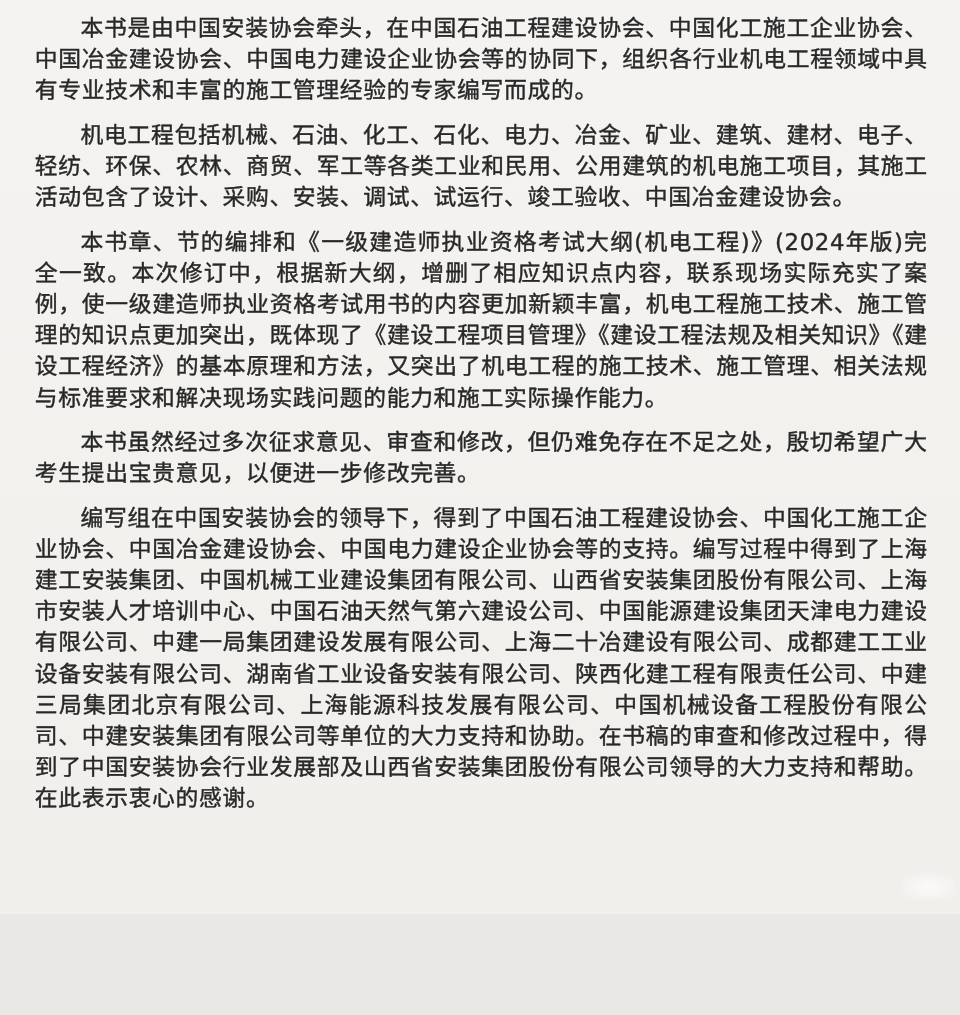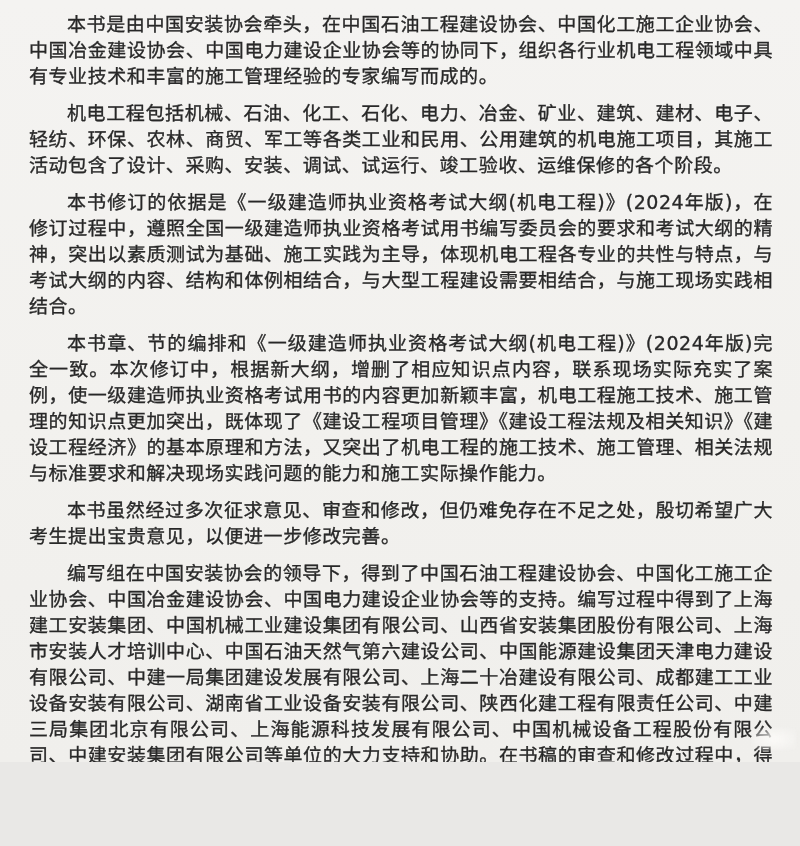--- a/index.html
+++ b/index.html
@@ -67,22 +67,21 @@
                 rgba(251,250,248,0.75) 45%,
                 rgba(251,250,248,0) 100%);
     filter: blur(1.5px);
   }
 </style>
 </head>
 <body>
 
 <div class="page">
   <p class="para">本书是由中国安装协会牵头，在中国石油工程建设协会、中国化工施工企业协会、中国冶金建设协会、中国电力建设企业协会等的协同下，组织各行业机电工程领域中具有专业技术和丰富的施工管理经验的专家编写而成的。</p>
-  <p class="para">机电工程包括机械、石油、化工、石化、电力、冶金、矿业、建筑、建材、电子、轻纺、环保、农林、商贸、军工等各类工业和民用、公用建筑的机电施工项目，其施工活动包含了设计、采购、安装、调试、试运行、竣工验收、运维保修的各个阶段。</p>
-  <p class="para">本书修订的依据是《一级建造师执业资格考试大纲(机电工程)》(2024年版)，在修订过程中，遵照全国一级建造师执业资格考试用书编写委员会的要求和考试大纲的精神，突出以素质测试为基础、施工实践为主导，体现机电工程各专业的共性与特点，与考试大纲的内容、结构和体例相结合，与大型工程建设需要相结合，与施工现场实践相结合。</p>
+  <p class="para">机电工程包括机械、石油、化工、石化、电力、冶金、矿业、建筑、建材、电子、轻纺、环保、农林、商贸、军工等各类工业和民用、公用建筑的机电施工项目，其施工活动包含了设计、采购、安装、调试、试运行、竣工验收、中国冶金建设协会。</p>
   <p class="para">本书章、节的编排和《一级建造师执业资格考试大纲(机电工程)》(2024年版)完全一致。本次修订中，根据新大纲，增删了相应知识点内容，联系现场实际充实了案例，使一级建造师执业资格考试用书的内容更加新颖丰富，机电工程施工技术、施工管理的知识点更加突出，既体现了《建设工程项目管理》《建设工程法规及相关知识》《建设工程经济》的基本原理和方法，又突出了机电工程的施工技术、施工管理、相关法规与标准要求和解决现场实践问题的能力和施工实际操作能力。</p>
   <p class="para">本书虽然经过多次征求意见、审查和修改，但仍难免存在不足之处，殷切希望广大考生提出宝贵意见，以便进一步修改完善。</p>
   <p class="para">编写组在中国安装协会的领导下，得到了中国石油工程建设协会、中国化工施工企业协会、中国冶金建设协会、中国电力建设企业协会等的支持。编写过程中得到了上海建工安装集团、中国机械工业建设集团有限公司、山西省安装集团股份有限公司、上海市安装人才培训中心、中国石油天然气第六建设公司、中国能源建设集团天津电力建设有限公司、中建一局集团建设发展有限公司、上海二十冶建设有限公司、成都建工工业设备安装有限公司、湖南省工业设备安装有限公司、陕西化建工程有限责任公司、中建三局集团北京有限公司、上海能源科技发展有限公司、中国机械设备工程股份有限公司、中建安装集团有限公司等单位的大力支持和协助。在书稿的审查和修改过程中，得到了中国安装协会行业发展部及山西省安装集团股份有限公司领导的大力支持和帮助。在此表示衷心的感谢。</p>
 
   <div class="smudge smudge-1"></div>
   <div class="smudge smudge-2"></div>
   <div class="smudge smudge-3"></div>
 </div>
 
 </body></html>

